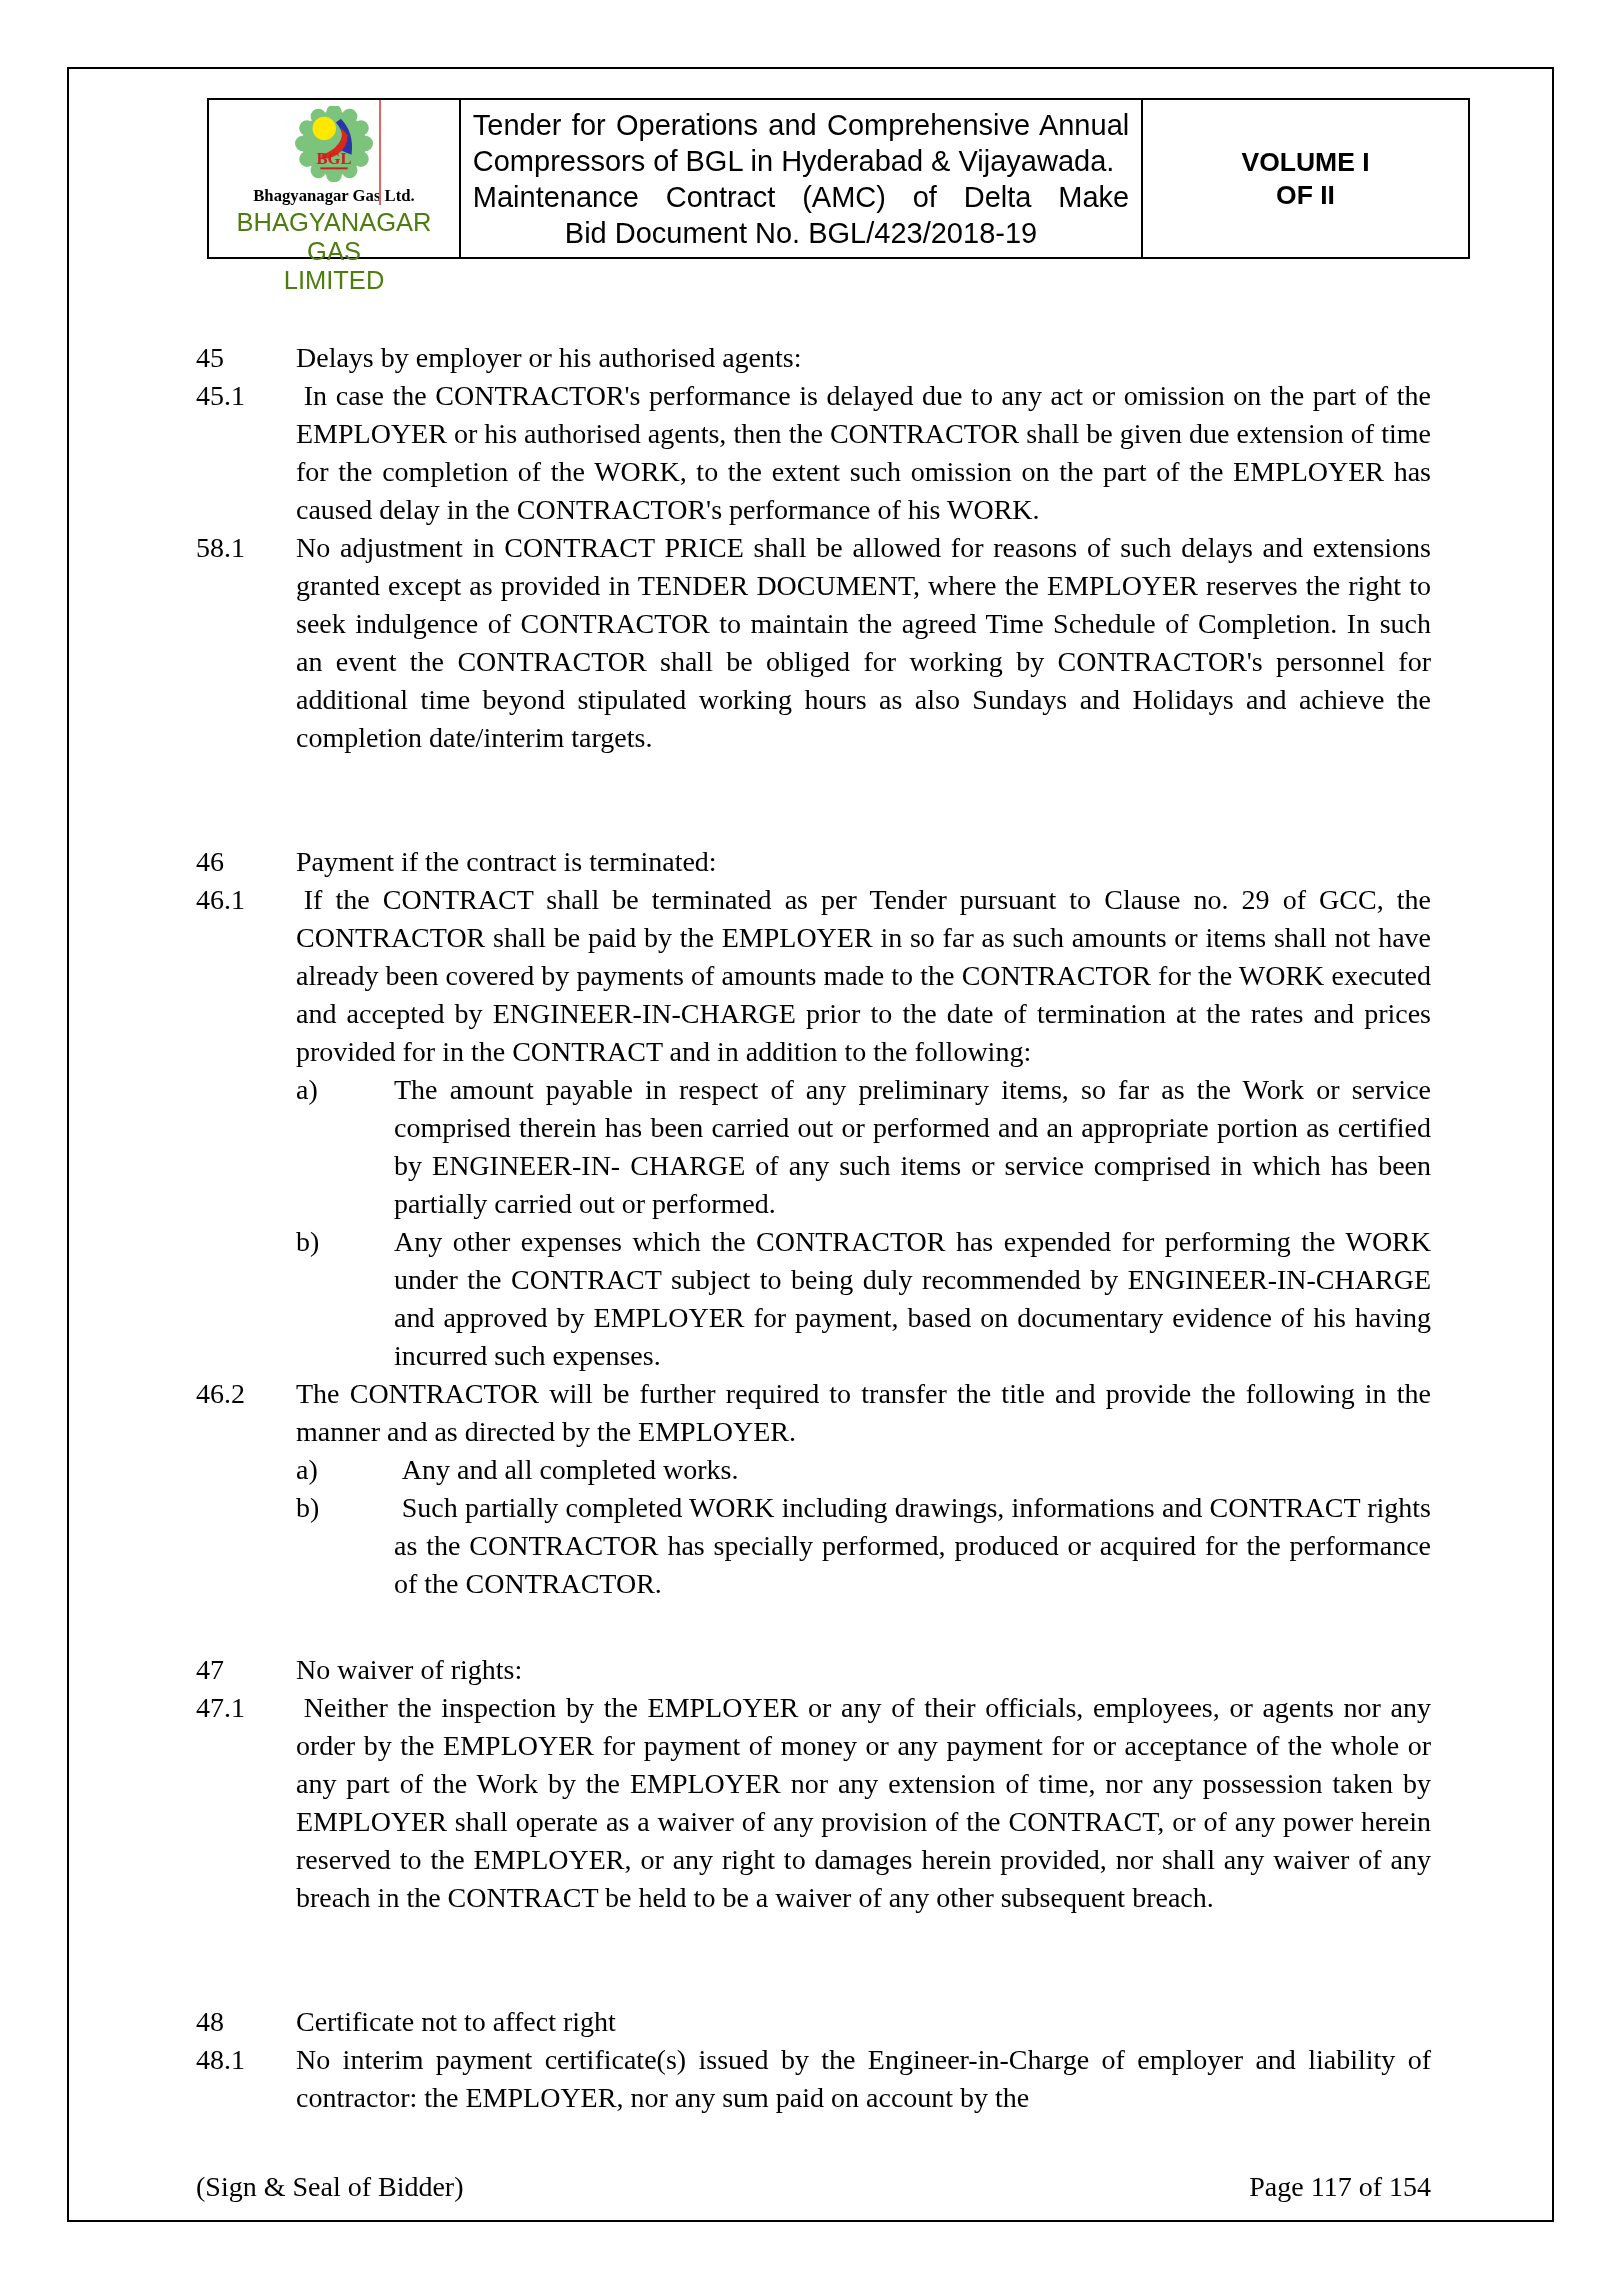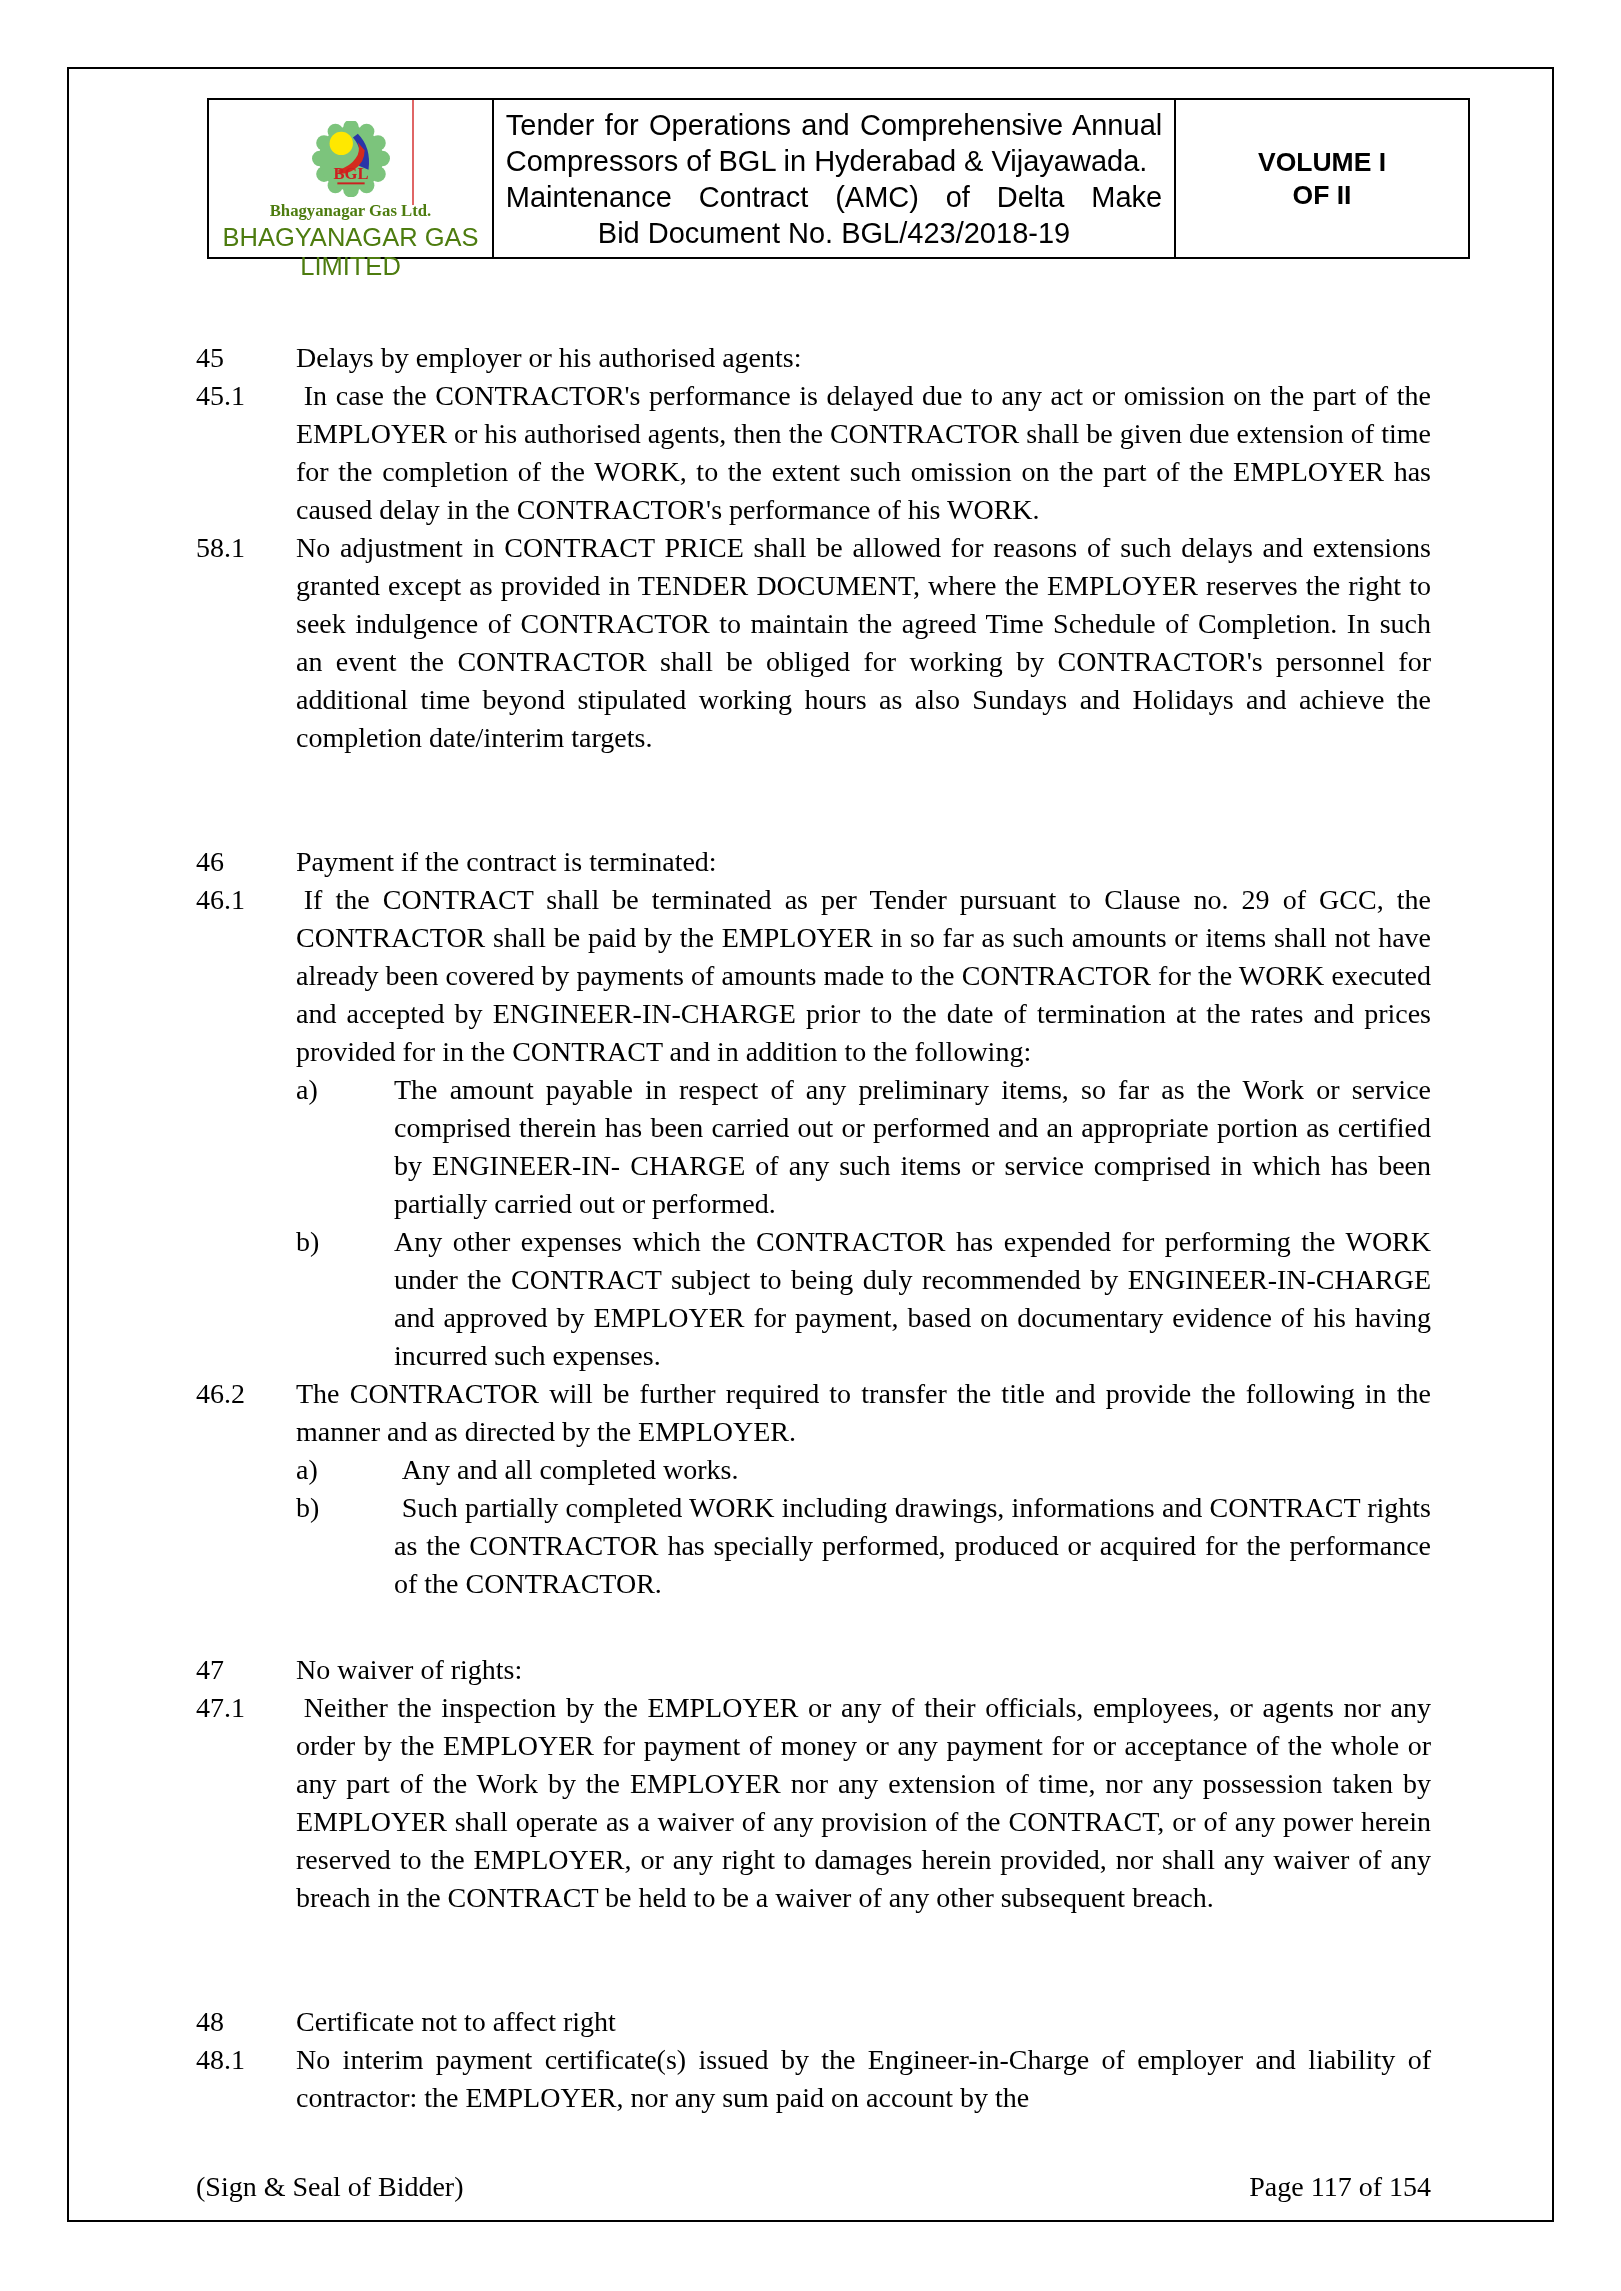--- a/index.html
+++ b/index.html
@@ -5,31 +5,31 @@
   html,body{margin:0;padding:0;background:#ffffff;}
   .page{position:relative;width:1621px;height:2292px;background:#ffffff;overflow:hidden;
         color:#000;}
   .pageborder{position:absolute;left:67px;top:67px;width:1483px;height:2151px;
         border:2.9px solid #000;}
 
   
   .hdr{position:absolute;left:207px;top:98px;width:1263px;height:161px;display:flex;
        border:2px solid #000;box-sizing:border-box;
        font-family:"Liberation Sans","DejaVu Sans",sans-serif;background:#fff;}
-  .cell-logo{width:285px;flex:none;border-right:2px solid #000;box-sizing:border-box;
-       position:relative;text-align:center;padding-top:21px;}
+  .cell-logo{width:252px;flex:none;border-right:2px solid #000;box-sizing:border-box;
+       position:relative;text-align:center;padding-top:6px;}
   .cell-title{width:682px;flex:none;border-right:2px solid #000;box-sizing:border-box;
        padding:6.9px 11.8px 0 11.8px;}
   .cell-vol{flex:1;display:flex;flex-direction:column;justify-content:center;
        text-align:center;font-size:26.5px;line-height:33px;font-weight:bold;}
   .title-line{font-size:29px;line-height:36px;white-space:normal;}
   .jl{text-align:justify;text-align-last:justify;}
   .ll{text-align:left;}
   .cl{text-align:center;}
-  .logo-sub{font:bold 16.7px/19.6px "Liberation Serif","DejaVu Serif",serif;color:#4d7c0f;}
+  .logo-sub{font:bold 16.7px/19.6px "Liberation Serif","DejaVu Serif",serif;color:#000000;}
   .company{font-size:25.5px;line-height:29px;color:#4d7c0f;margin-top:2.9px;}
   .redline{position:absolute;right:78px;top:0;width:2px;height:105px;background:#e06666;}
 
   
   .content{position:absolute;left:196px;top:291px;width:1235px;
        font-family:"Liberation Serif","DejaVu Serif",serif;font-size:28px;line-height:38px;}
   .row{display:flex;}
   .c1{width:100px;flex:none;}
   .sub-spacer{width:100px;flex:none;}
   .c1b{width:98px;flex:none;}

